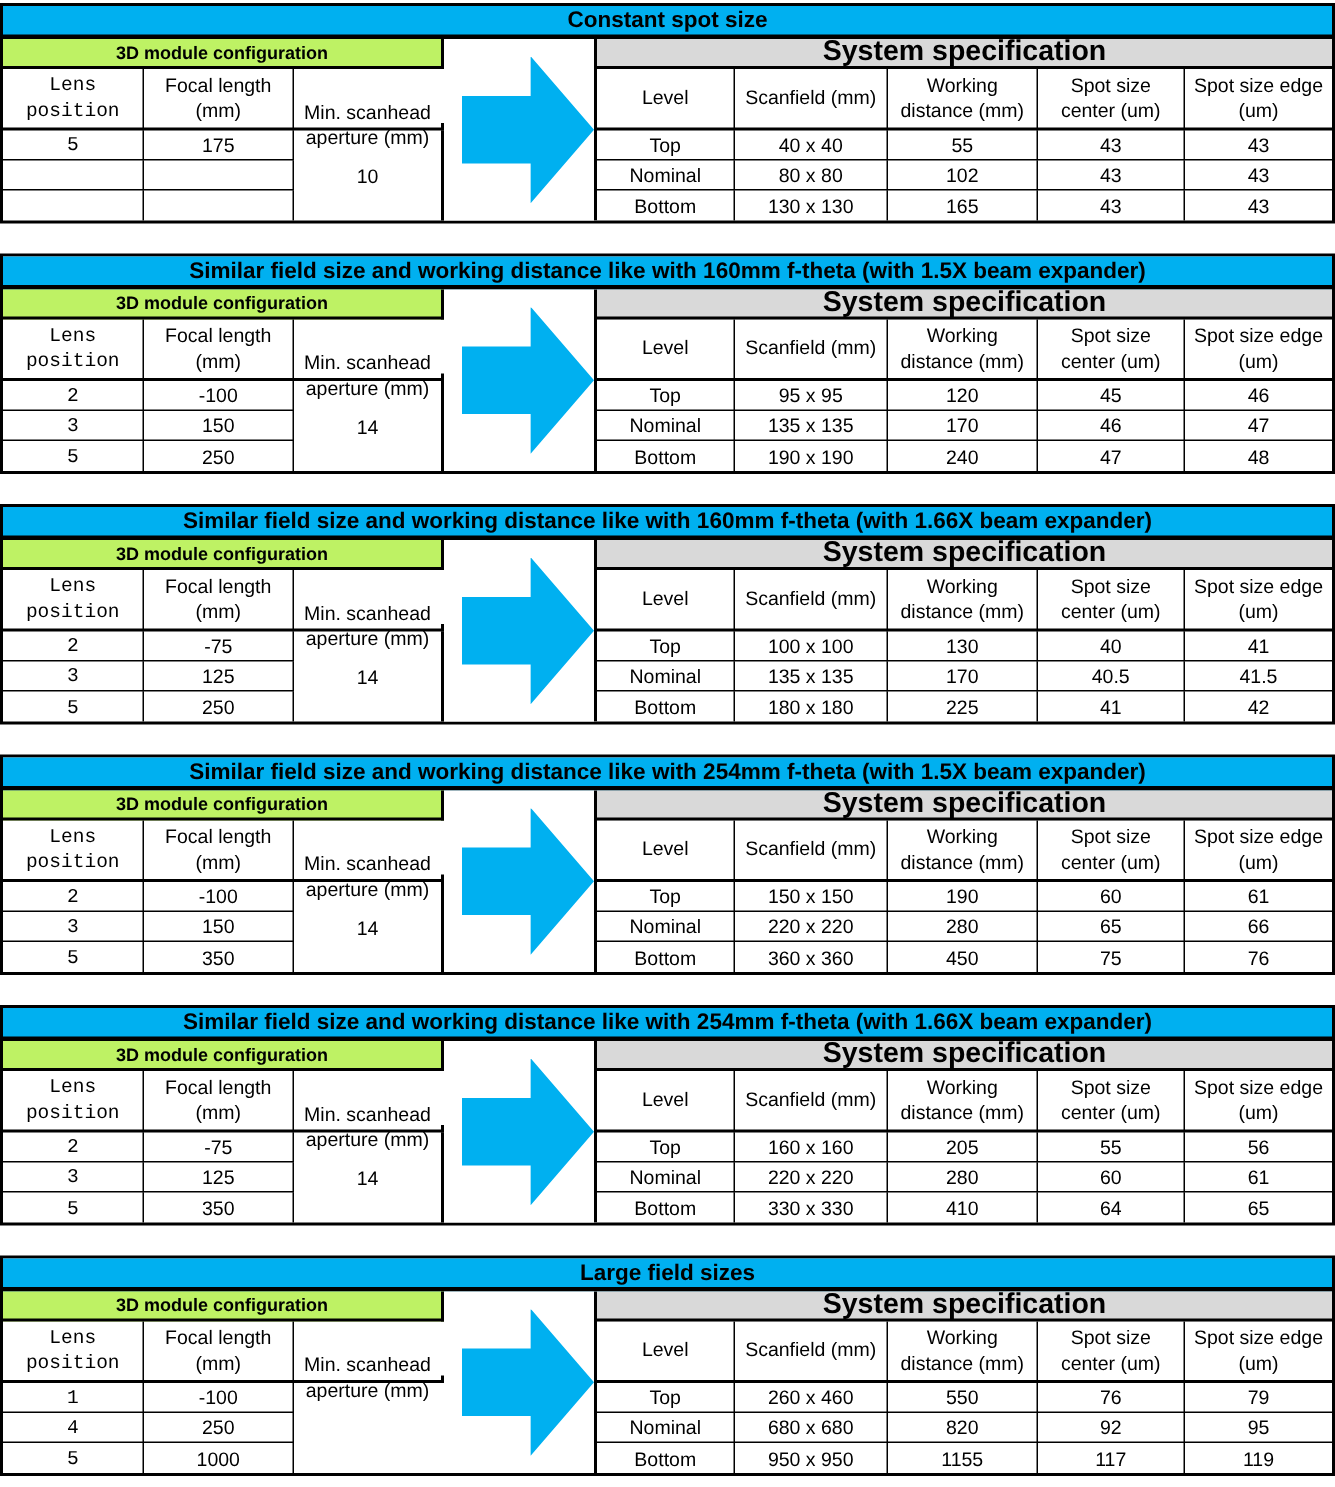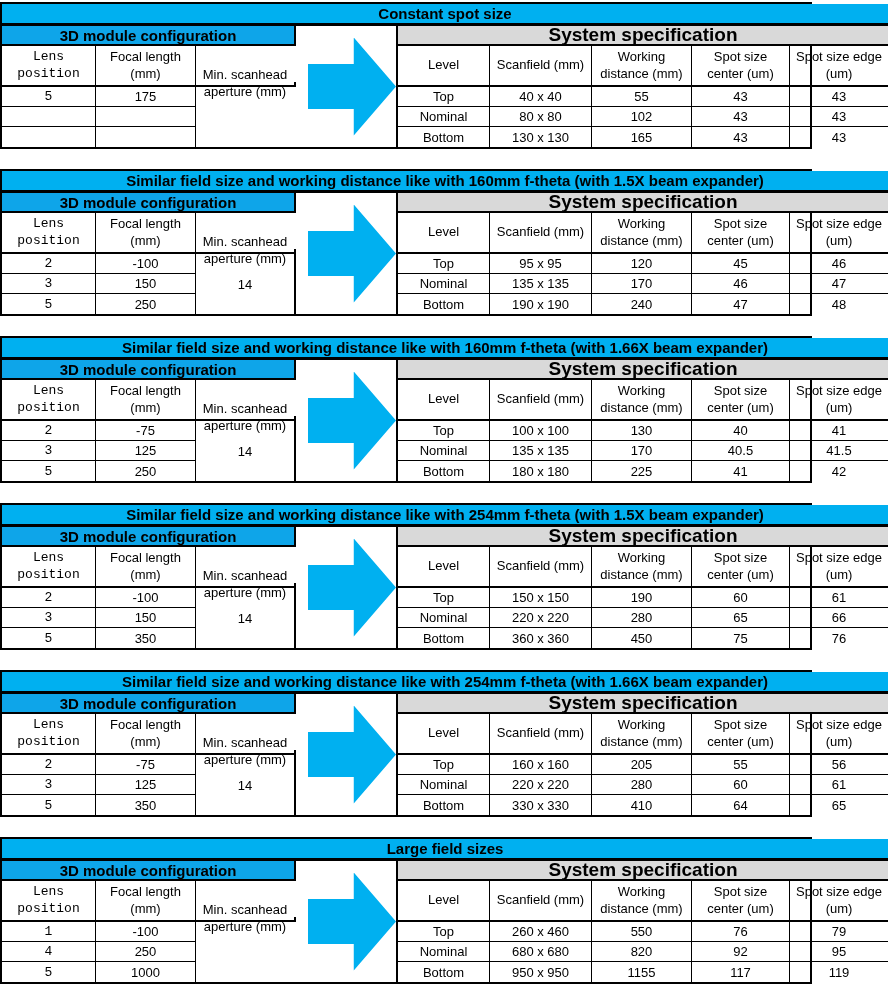--- a/index.html
+++ b/index.html
@@ -5,46 +5,46 @@
   * { box-sizing: border-box; margin: 0; padding: 0; }
   body {
     width: 890px;
     background: #ffffff;
     font-family: "Liberation Sans", sans-serif;
     color: #000;
     padding-top: 2px;
   }
   .tbl {
     display: grid;
-    width: 812px;
+    width: 890px;
     grid-template-columns: 94px 100px 100px 102px 92px 102px 100px 98px 98px;
     grid-template-rows: 22px 20px 41px 20px 20px 20px;
     border: 2px solid #000;
     margin-bottom: 20px;
     background: #fff;
   }
   .title {
     grid-column: 1 / -1;
     grid-row: 1;
     background: #00B0F0;
     border-bottom: 3px solid #000;
     font-weight: bold;
     font-size: 15px;
     display: flex;
     align-items: center;
     justify-content: center;
   }
   .subL {
     grid-column: 1 / span 3;
     grid-row: 2;
-    background: #0ea5e9;
+    background: #bef264;
     border-right: 2px solid #000;
     border-bottom: 2px solid #000;
     font-weight: bold;
-    font-size: 15px;
+    font-size: 12px;
     display: flex; align-items: center; justify-content: center;
   }
   .subR {
     grid-column: 5 / span 5;
     grid-row: 2;
     background: #D9D9D9;
     border-bottom: 2px solid #000;
     font-weight: bold;
     font-size: 19px;
     display: flex; align-items: center; justify-content: center;
@@ -119,20 +119,21 @@
     <div class="h gc2">Focal length (mm)</div>
     <div class="h gc3">Min. scanhead aperture (mm)</div>
     <div class="h gc5">Level</div>
     <div class="h gc6">Scanfield (mm)</div>
     <div class="h gc7">Working distance (mm)</div>
     <div class="h gc8">Spot size center (um)</div>
     <div class="h gc9">Spot size edge (um)</div>
 
     <div class="d gc1 gr4">5</div>
     <div class="d gc2 gr4">175</div>
+    <div class="ap">10</div>
     <div class="d gc5 gr4">Top</div>
     <div class="d gc6 gr4">40 x 40</div>
     <div class="d gc7 gr4">55</div>
     <div class="d gc8 gr4">43</div>
     <div class="d gc9 gr4">43</div>
 
     <div class="d gc1 gr5"></div>
     <div class="d gc2 gr5"></div>
     <div class="d gc5 gr5">Nominal</div>
     <div class="d gc6 gr5">80 x 80</div>

